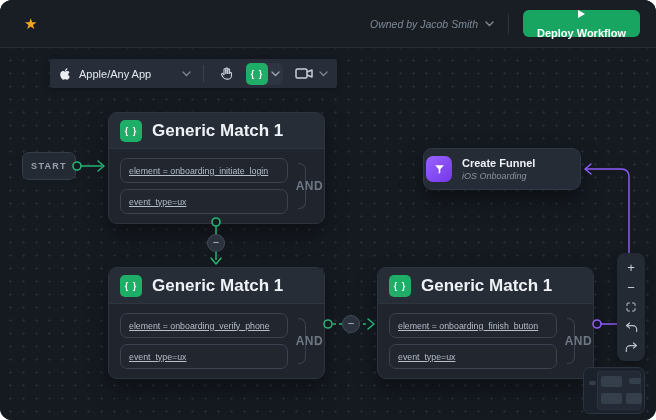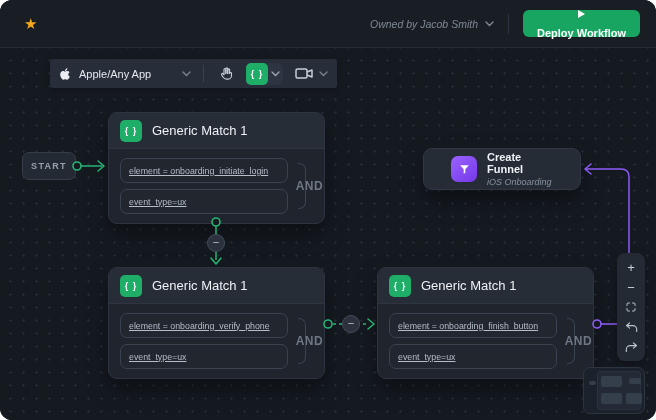--- a/index.html
+++ b/index.html
@@ -43,39 +43,39 @@
   .code-chevron { width:15px; display:flex; justify-content:center; }
   .cam-group { display:flex; align-items:center; gap:6px; margin-left:4px; cursor:pointer; }
 
   
   .node { position:absolute; border-radius:9px; z-index:2; }
   .match-node { width:217px; background:#1f242d; border:1px solid #2d3440; box-shadow:0 10px 22px rgba(0,0,0,.4); cursor:grab; }
   .match-header { height:36px; display:flex; align-items:center; gap:10px; padding:0 11px;
                   background:#272d37; border-bottom:1px solid #2e3541; border-radius:8px 8px 0 0; }
   .braces-icon { width:22px; height:22px; border-radius:5px; background:#1fae68; color:#fff; font-size:9px;
                  font-weight:700; letter-spacing:1px; display:flex; align-items:center; justify-content:center; flex:none; }
-  .match-title { font-size:13px; font-weight:400; color:#eef1f5; }
+  .match-title { font-size:17px; font-weight:700; color:#eef1f5; }
   .match-body { position:relative; padding:9px 36px 9px 11px; display:flex; flex-direction:column; gap:6px; }
   .cond-pill { height:25px; border:1px solid #3a434f; border-radius:7px; display:flex; align-items:center;
                padding:0 8px; font-size:8.8px; color:#b5bdc8; white-space:nowrap; overflow:hidden; cursor:text;
                background:rgba(255,255,255,.012);text-decoration:underline; }
   .and-bracket { position:absolute; right:18px; top:14px; bottom:14px; width:8px; }
   .and-bracket::before { content:""; position:absolute; top:0; left:0; right:0; height:40%;
                          border-top:1.4px solid #3a434f; border-right:1.4px solid #3a434f; border-top-right-radius:7px; }
   .and-bracket::after  { content:""; position:absolute; bottom:0; left:0; right:0; height:40%;
                          border-bottom:1.4px solid #3a434f; border-right:1.4px solid #3a434f; border-bottom-right-radius:7px; }
   .and-label { position:absolute; right:1px; top:50%; transform:translateY(-50%); font-size:12px; font-weight:700;
                color:#6e7885; letter-spacing:.4px; }
 
   .start-node { left:22px; top:152px; width:54px; height:28px; background:#242a34; border:1px solid #353d49;
                 border-radius:7px; display:flex; align-items:center; justify-content:center; cursor:grab; }
   .start-label { font-size:9px; font-weight:700; letter-spacing:1.3px; color:#97a1ad; }
 
   .funnel-node { left:423px; top:148px; width:158px; height:42px; background:#262c36; border:1px solid #303745;
-                 display:flex; align-items:center; gap:10px; padding:0 27px; cursor:grab;
+                 display:flex; align-items:center; gap:10px; padding:0 2px; cursor:grab;
                  box-shadow:0 10px 22px rgba(0,0,0,.4); }
   .funnel-icon { width:26px; height:26px; border-radius:7px; background:linear-gradient(140deg,#9a63ff,#7438e8);
                  display:flex; align-items:center; justify-content:center; flex:none; }
   .funnel-title { font-size:11px; font-weight:700; color:#eef1f5; }
   .funnel-sub { font-size:9px; color:#8792a0; margin-top:2px;font-style:italic; }
 
   
   .edges { position:absolute; inset:0; z-index:3; pointer-events:none; }
   .edge-remove { position:absolute; width:18px; height:18px; border-radius:50%; background:#2b323e;
                  border:1px solid #424b59; color:#c2cad3; font-size:11px; line-height:15px; text-align:center;

